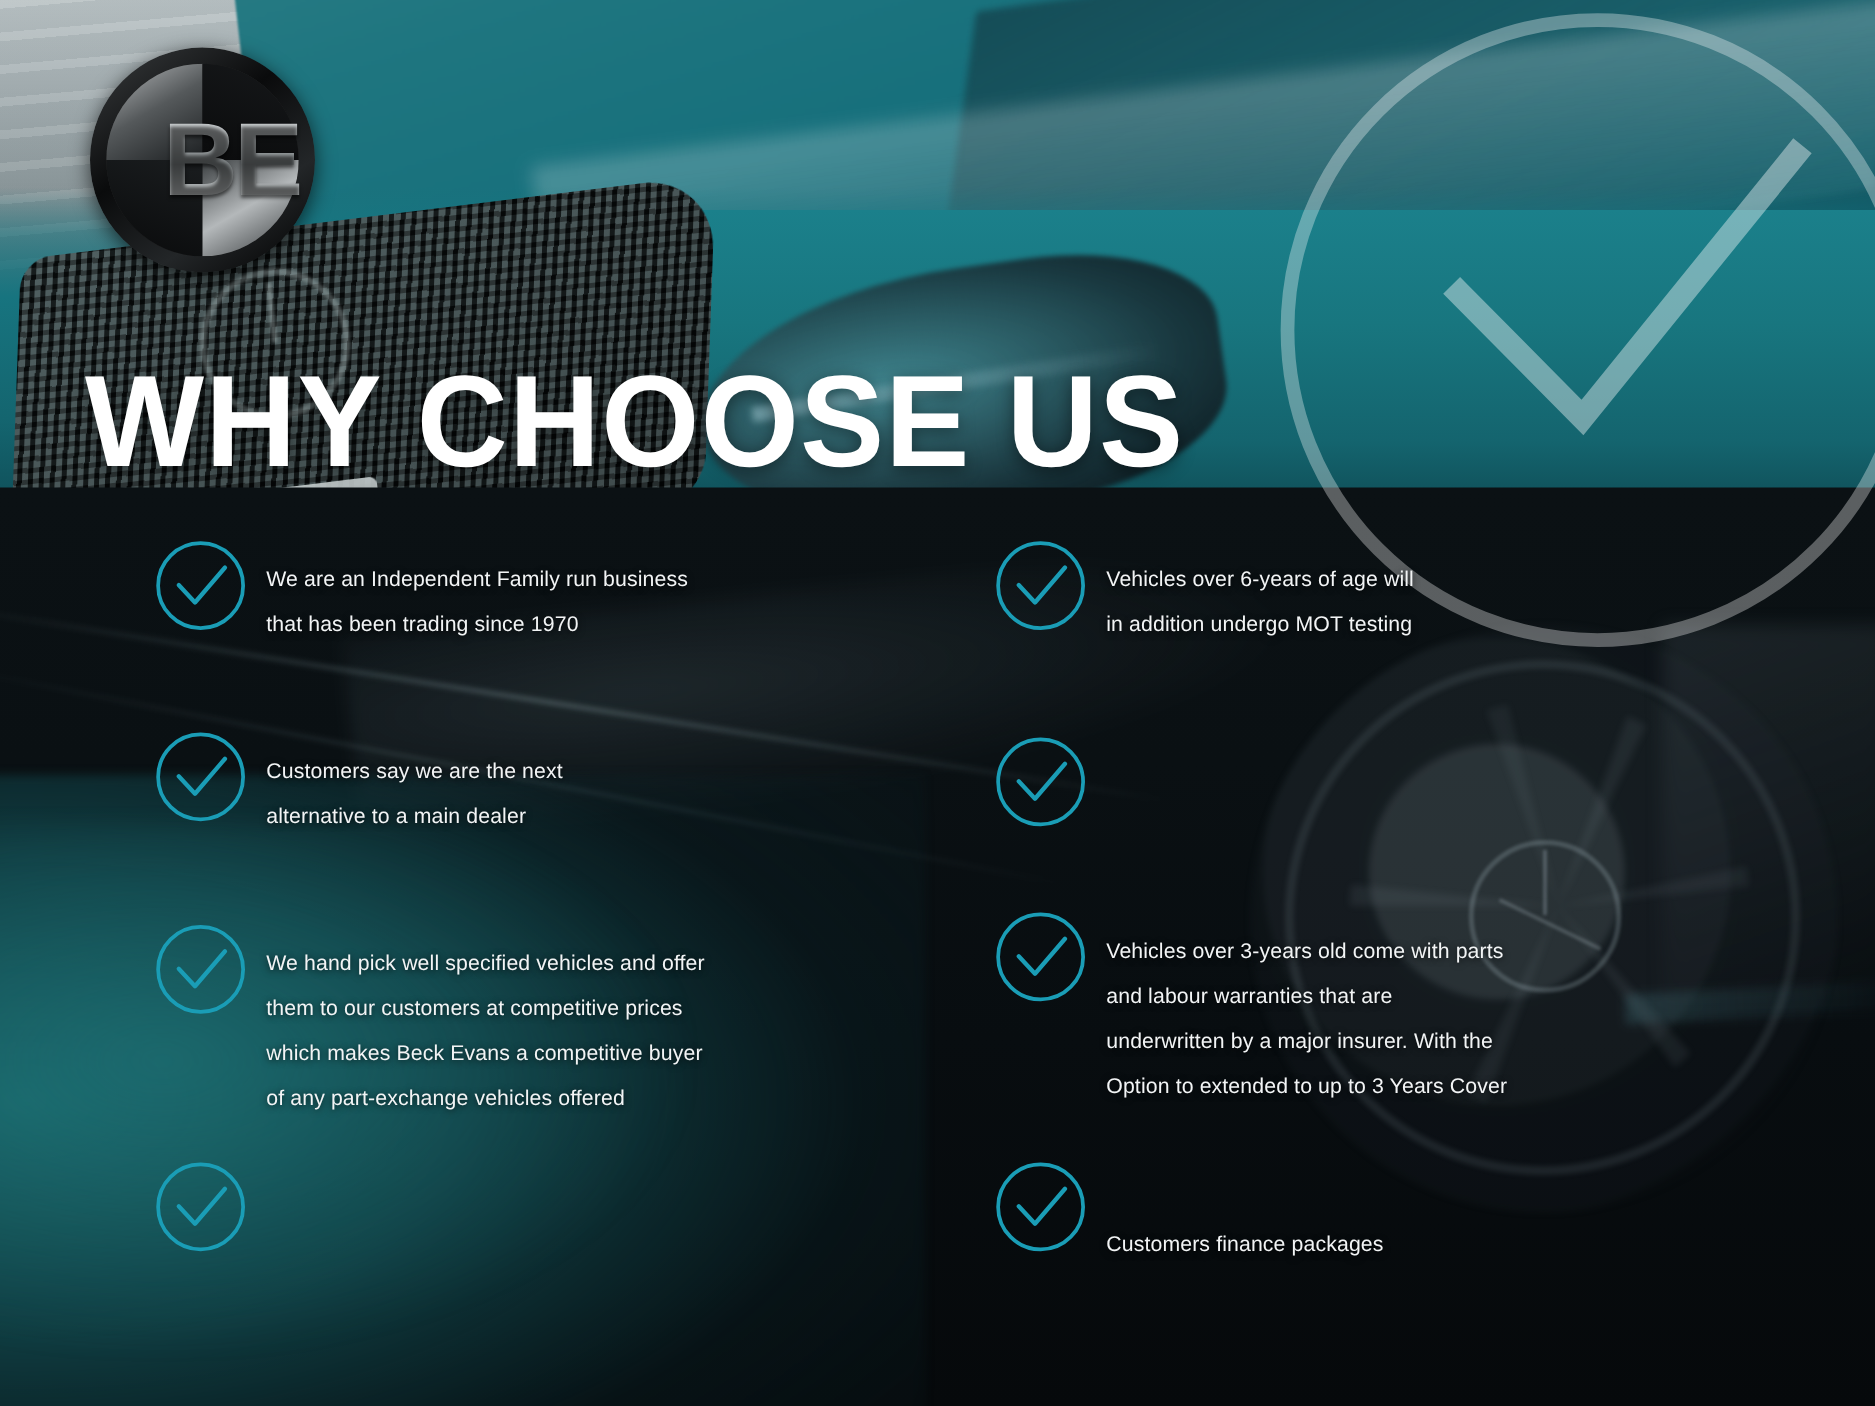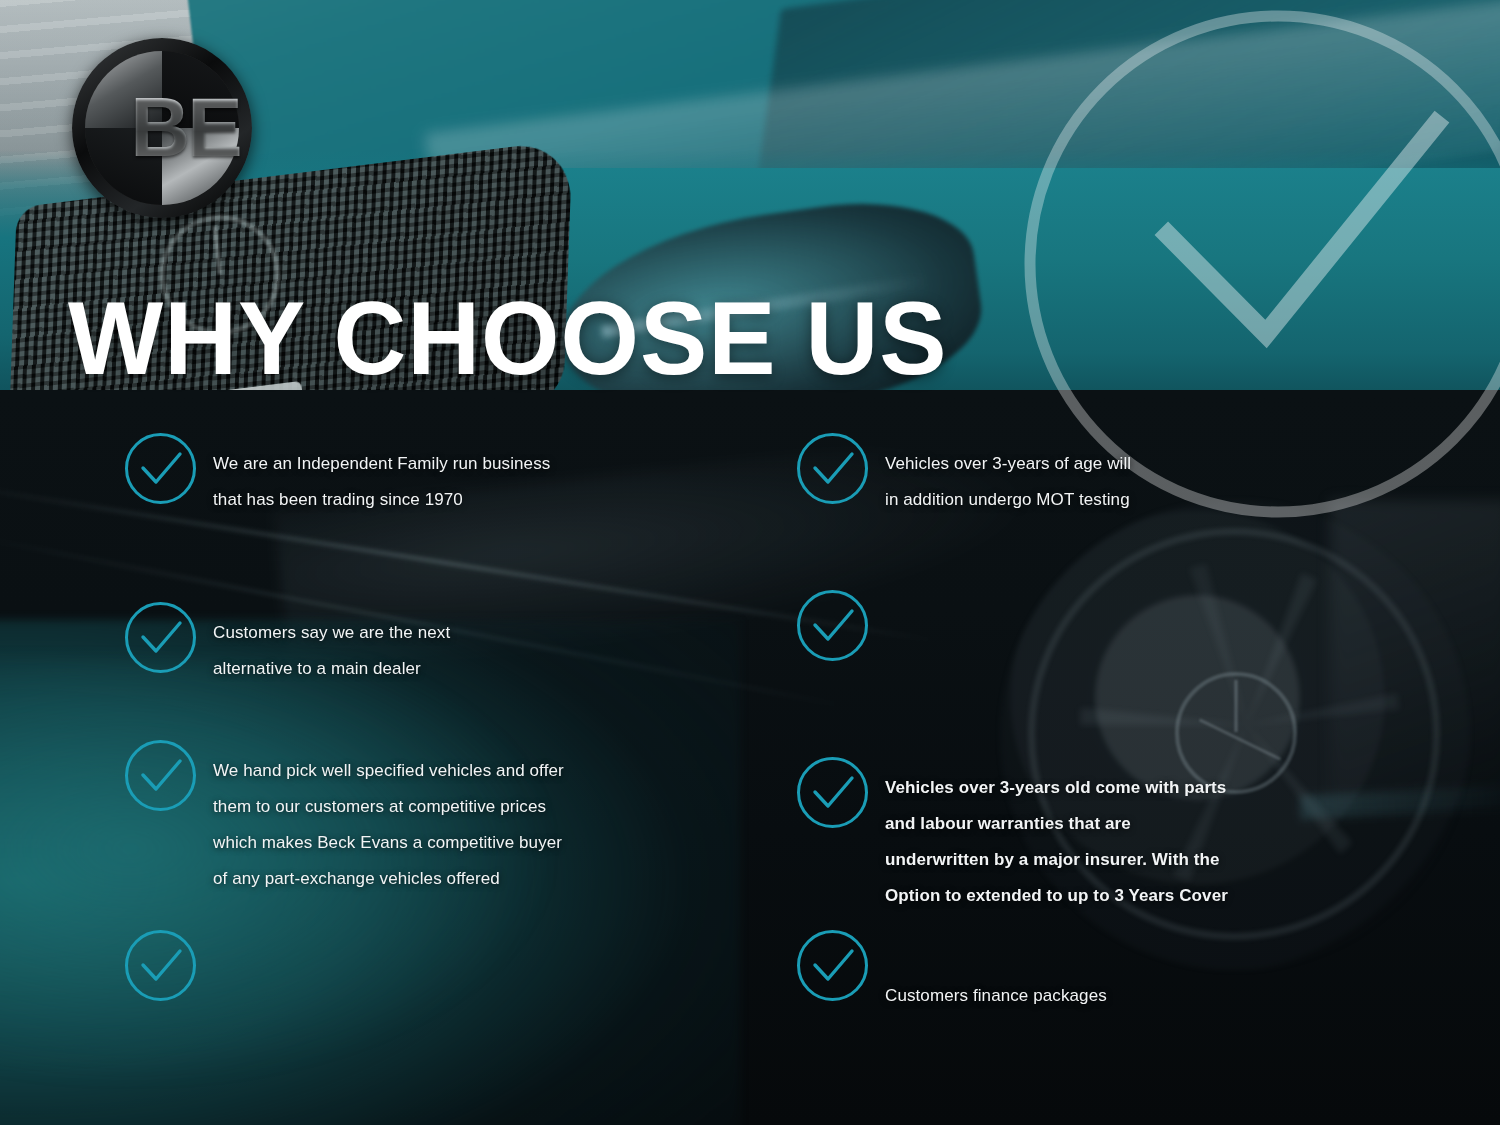--- a/index.html
+++ b/index.html
@@ -363,21 +363,21 @@
 
       <div class="item" style="top:0px;">
         <svg class="check" viewBox="0 0 73 73">
           <circle cx="36.5" cy="36.5" r="34" fill="none" stroke="#1a9db6" stroke-width="3"></circle>
           <path d="M19 36 L32 50 L56 22" fill="none" stroke="#1a9db6" stroke-width="3.4" stroke-linecap="round" stroke-linejoin="round"></path>
         </svg>
         <div class="item-text">We are an Independent Family run business
 that has been trading since 1970</div>
       </div>
 
-      <div class="item" style="top:169px;">
+      <div class="item" style="top:153px;">
         <svg class="check" viewBox="0 0 73 73">
           <circle cx="36.5" cy="36.5" r="34" fill="none" stroke="#1a9db6" stroke-width="3"></circle>
           <path d="M19 36 L32 50 L56 22" fill="none" stroke="#1a9db6" stroke-width="3.4" stroke-linecap="round" stroke-linejoin="round"></path>
         </svg>
         <div class="item-text">Customers say we are the next
 alternative to a main dealer</div>
       </div>
 
       <div class="item" style="top:307px;">
         <svg class="check" viewBox="0 0 73 73">
@@ -398,32 +398,32 @@
       </div>
     </div>
 
     <div class="col right">
 
       <div class="item" style="top:0px;">
         <svg class="check" viewBox="0 0 73 73">
           <circle cx="36.5" cy="36.5" r="34" fill="none" stroke="#1a9db6" stroke-width="3"></circle>
           <path d="M19 36 L32 50 L56 22" fill="none" stroke="#1a9db6" stroke-width="3.4" stroke-linecap="round" stroke-linejoin="round"></path>
         </svg>
-        <div class="item-text">Vehicles over 3-years of age will
+        <div class="item-text">Vehicles over 6-years of age will
 in addition undergo MOT testing</div>
       </div>
 
       <div class="item" style="top:157px;">
         <svg class="check" viewBox="0 0 73 73">
           <circle cx="36.5" cy="36.5" r="34" fill="none" stroke="#1a9db6" stroke-width="3"></circle>
           <path d="M19 36 L32 50 L56 22" fill="none" stroke="#1a9db6" stroke-width="3.4" stroke-linecap="round" stroke-linejoin="round"></path>
         </svg>
       </div>
 
-      <div class="item" style="top:324px;font-weight:bold;">
+      <div class="item" style="top:297px;">
         <svg class="check" viewBox="0 0 73 73">
           <circle cx="36.5" cy="36.5" r="34" fill="none" stroke="#1a9db6" stroke-width="3"></circle>
           <path d="M19 36 L32 50 L56 22" fill="none" stroke="#1a9db6" stroke-width="3.4" stroke-linecap="round" stroke-linejoin="round"></path>
         </svg>
         <div class="item-text">Vehicles over 3-years old come with parts
 and labour warranties that are
 underwritten by a major insurer. With the
 Option to extended to up to 3 Years Cover</div>
       </div>
 

